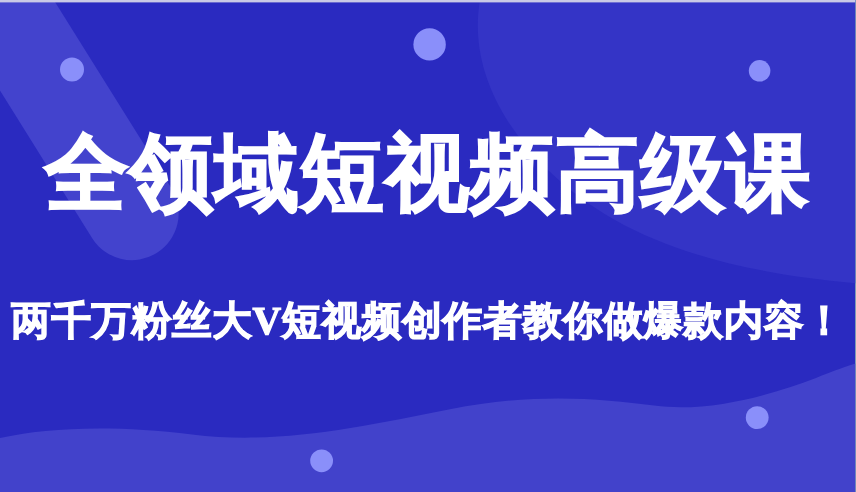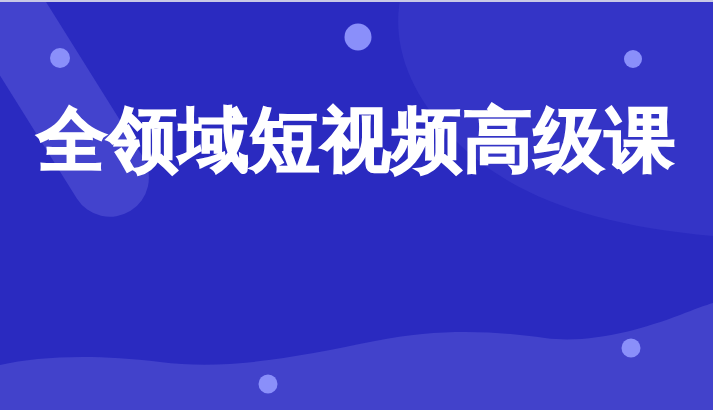--- a/index.html
+++ b/index.html
@@ -6,21 +6,21 @@
     margin: 0;
     padding: 0;
     background: #ffffff;
   }
   #banner {
     position: relative;
     width: 713px;
     height: 410px;
     overflow: hidden;
     background: #15803d;
-    font-family: Liberation Mono, monospace;
+    font-family: Liberation Serif, serif;
   }
   #bg-svg {
     position: absolute;
     inset: 0;
     width: 713px;
     height: 410px;
     display: block;
   }
   #top-hairline {
     position: absolute;
@@ -88,15 +88,16 @@
     <circle cx="358" cy="37" r="13.5" fill="#8a8ffa"></circle>
     <circle cx="633" cy="59" r="9" fill="#8a8ffa"></circle>
     <circle cx="268" cy="384" r="9.5" fill="#8a8ffa"></circle>
     <circle cx="631" cy="348" r="9.5" fill="#8a8ffa"></circle>
   </svg>
 
   <div id="top-hairline"></div>
 
   <div class="text-layer">
     <div id="main-title">全领域短视频高级课</div>
+    <div id="sub-title">两千万粉丝大V短视频创作者教你做爆款内容！</div>
   </div>
 
 </div>
 
 </body></html>

